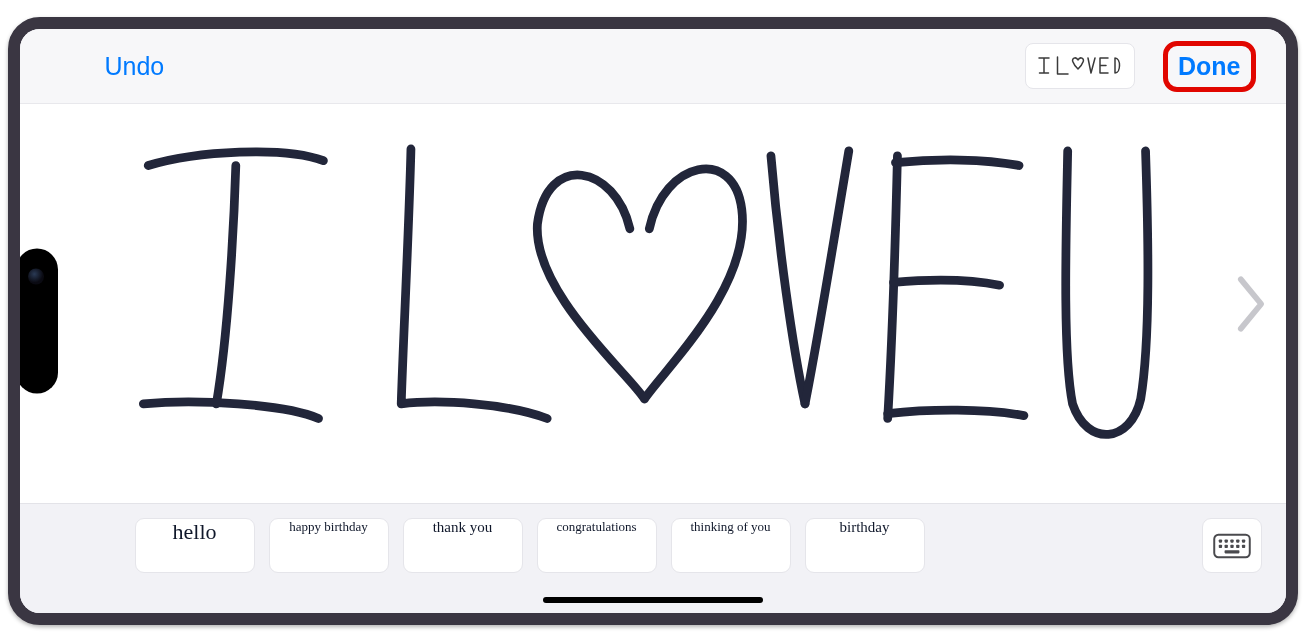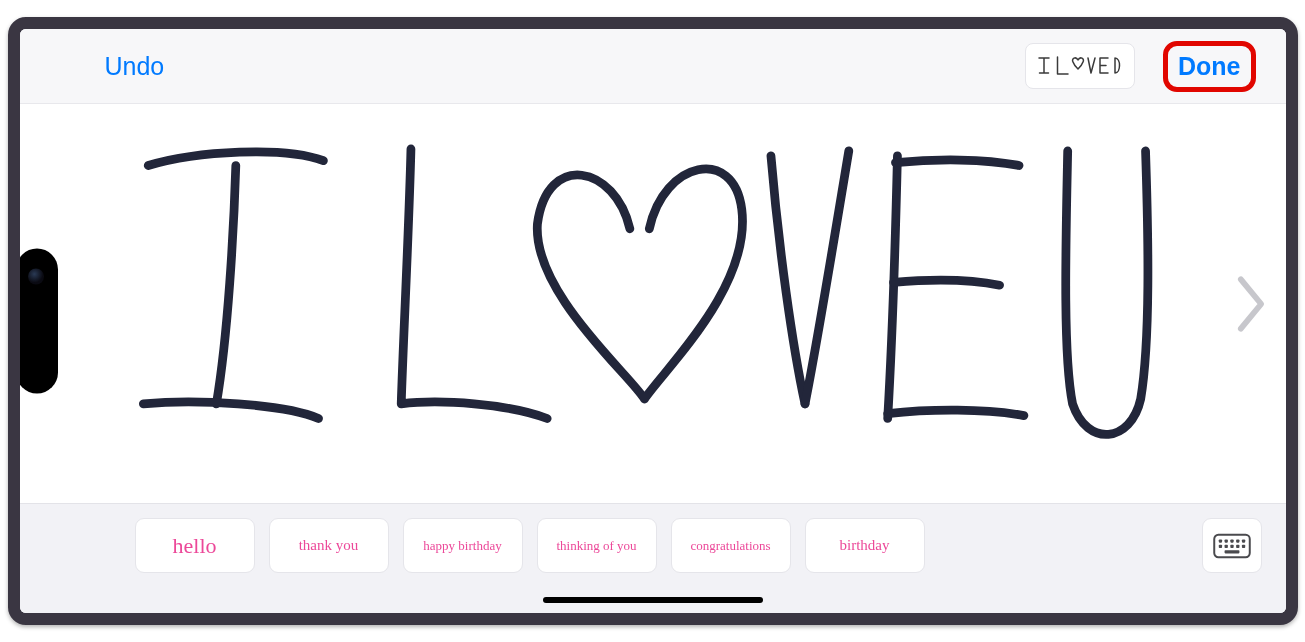--- a/index.html
+++ b/index.html
@@ -9,21 +9,21 @@
     background: #fff;
     font-family: -apple-system, "Helvetica Neue", Arial, sans-serif;
     display: flex;
     align-items: center;
     justify-content: center;
   }
   .phone-frame {
     width: 1290px;
     height: 608px;
     border: 12px solid #3a3642;
-    border-radius: 18px;
+    border-radius: 32px;
     box-shadow: inset 0 0 0 3px #6b6775, 0 2px 4px rgba(0,0,0,.3);
     position: relative;
     overflow: hidden;
     background: #f2f2f6;
   }
   .dynamic-island {
     position: absolute;
     left: -4px;
     top: 50%;
     transform: translateY(-50%);
@@ -129,25 +129,25 @@
     padding: 14px 24px 0 115px;
     gap: 14px;
   }
   .suggestion {
     width: 120px;
     height: 55px;
     background: #fff;
     border: 1px solid #e5e5ea;
     border-radius: 9px;
     display: flex;
-    align-items: center;
+    align-items: flex-start;
     justify-content: center;
     cursor: pointer;
     font-family: "Brush Script MT","Segoe Script","Comic Sans MS",cursive;
-    color: #ec4899;
+    color: #0f172a;
     font-size: 22px;
     white-space: nowrap;
     overflow: hidden;
   }
   .suggestion.small { font-size: 15px; }
   .suggestion.xsmall { font-size: 13px; }
   .kbd-btn {
     margin-left: auto;
     width: 60px;
     height: 55px;
@@ -226,31 +226,31 @@
         <svg viewBox="0 0 24 40" width="38" height="58">
             <path d="M5 3 L19 20 L5 37" fill="none" stroke="currentColor" stroke-width="4" stroke-linecap="round" stroke-linejoin="round"></path>
           </svg>
       </div>
     </div>
 
     <div class="bottom-bar">
       <div class="suggestion">
           <span>hello</span>
         </div>
+      <div class="suggestion xsmall">
+          <span>happy birthday</span>
+        </div>
       <div class="suggestion small">
           <span>thank you</span>
         </div>
       <div class="suggestion xsmall">
-          <span>happy birthday</span>
+          <span>congratulations</span>
         </div>
       <div class="suggestion xsmall">
           <span>thinking of you</span>
-        </div>
-      <div class="suggestion xsmall">
-          <span>congratulations</span>
         </div>
       <div class="suggestion small">
           <span>birthday</span>
         </div>
       <div class="kbd-btn">
         <svg viewBox="0 0 46 30" width="38" height="26">
           <rect x="1.5" y="1.5" width="43" height="27" rx="5" fill="none" stroke="currentColor" stroke-width="2.4"></rect>
           <g fill="currentColor">
             <rect x="7" y="7" width="4" height="4" rx="1"></rect>
               <rect x="14" y="7" width="4" height="4" rx="1"></rect>

